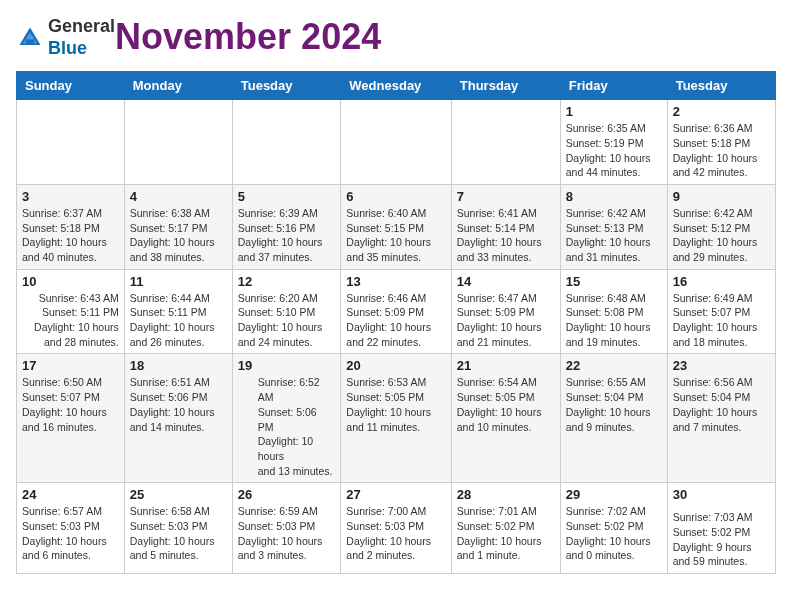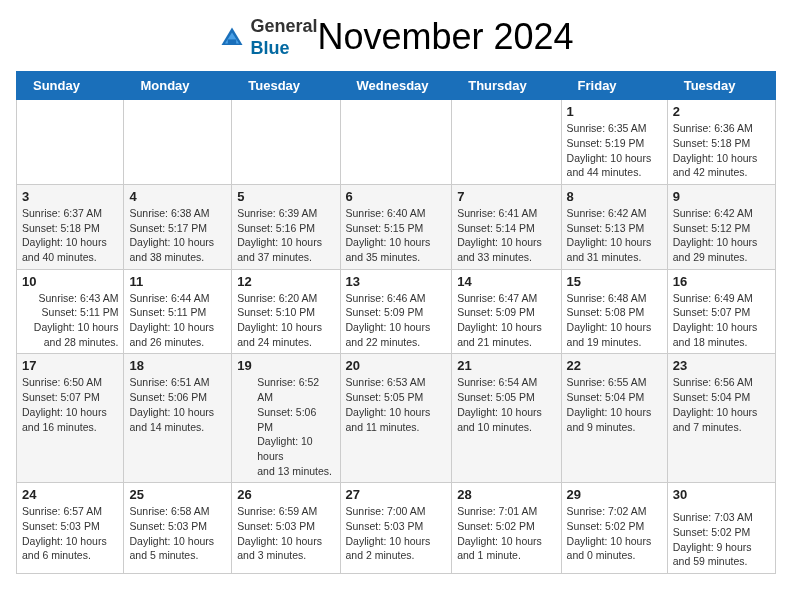--- a/index.html
+++ b/index.html
@@ -5,21 +5,21 @@
     * { box-sizing: border-box; margin: 0; padding: 0; }
     body {
       font-family: Arial, sans-serif;
       background: #fff;
       width: 792px;
       min-height: 612px;
       padding: 16px;
     }
     .header {
       display: flex;
-      justify-content: center;
+      justify-content: flex-start;
       align-items: flex-start;
       margin-bottom: 12px;
     }
     .logo {
       display: flex;
       align-items: center;
       gap: 4px;
     }
     .logo-text {
       font-size: 18px;
@@ -30,36 +30,36 @@
     .logo-blue { color: #0369a1; }
     .logo-icon {
       width: 28px;
       height: 28px;
     }
     .title-block {
       text-align: right;
     }
     .month-title {
       font-size: 36px;
-      font-weight: normal;
-      color: #000000;
+      font-weight: bold;
+      color: #701a75;
     }
     .location {
       font-size: 16px;
       color: #444;
     }
     .calendar {
       width: 100%;
       border-collapse: collapse;
       font-size: 11px;
     }
     .calendar thead tr th {
       background-color: #1a6fba;
       color: #fff;
-      padding: 6px 16px;
+      padding: 6px 8px;
       text-align: left;
       font-size: 13px;
       font-weight: bold;
       border: 1px solid #1a6fba;
     }
     .calendar tbody tr td {
       vertical-align: top;
       padding: 4px 5px;
       border: 1px solid #ccc;
       width: 113px;

